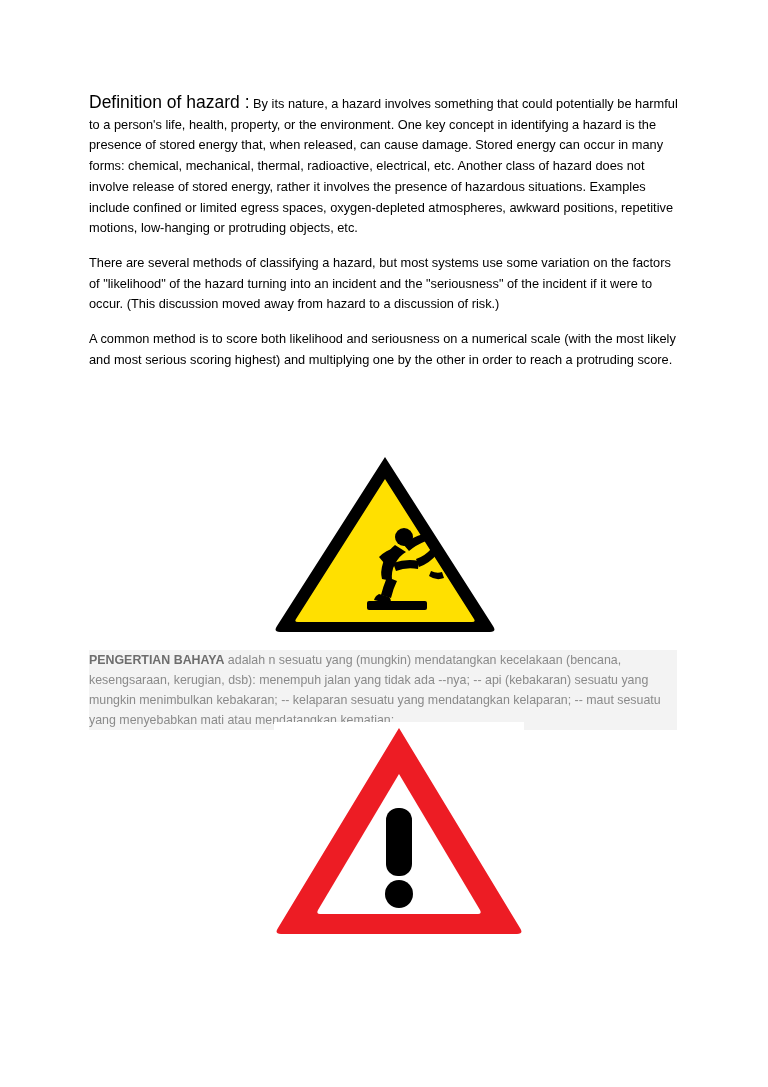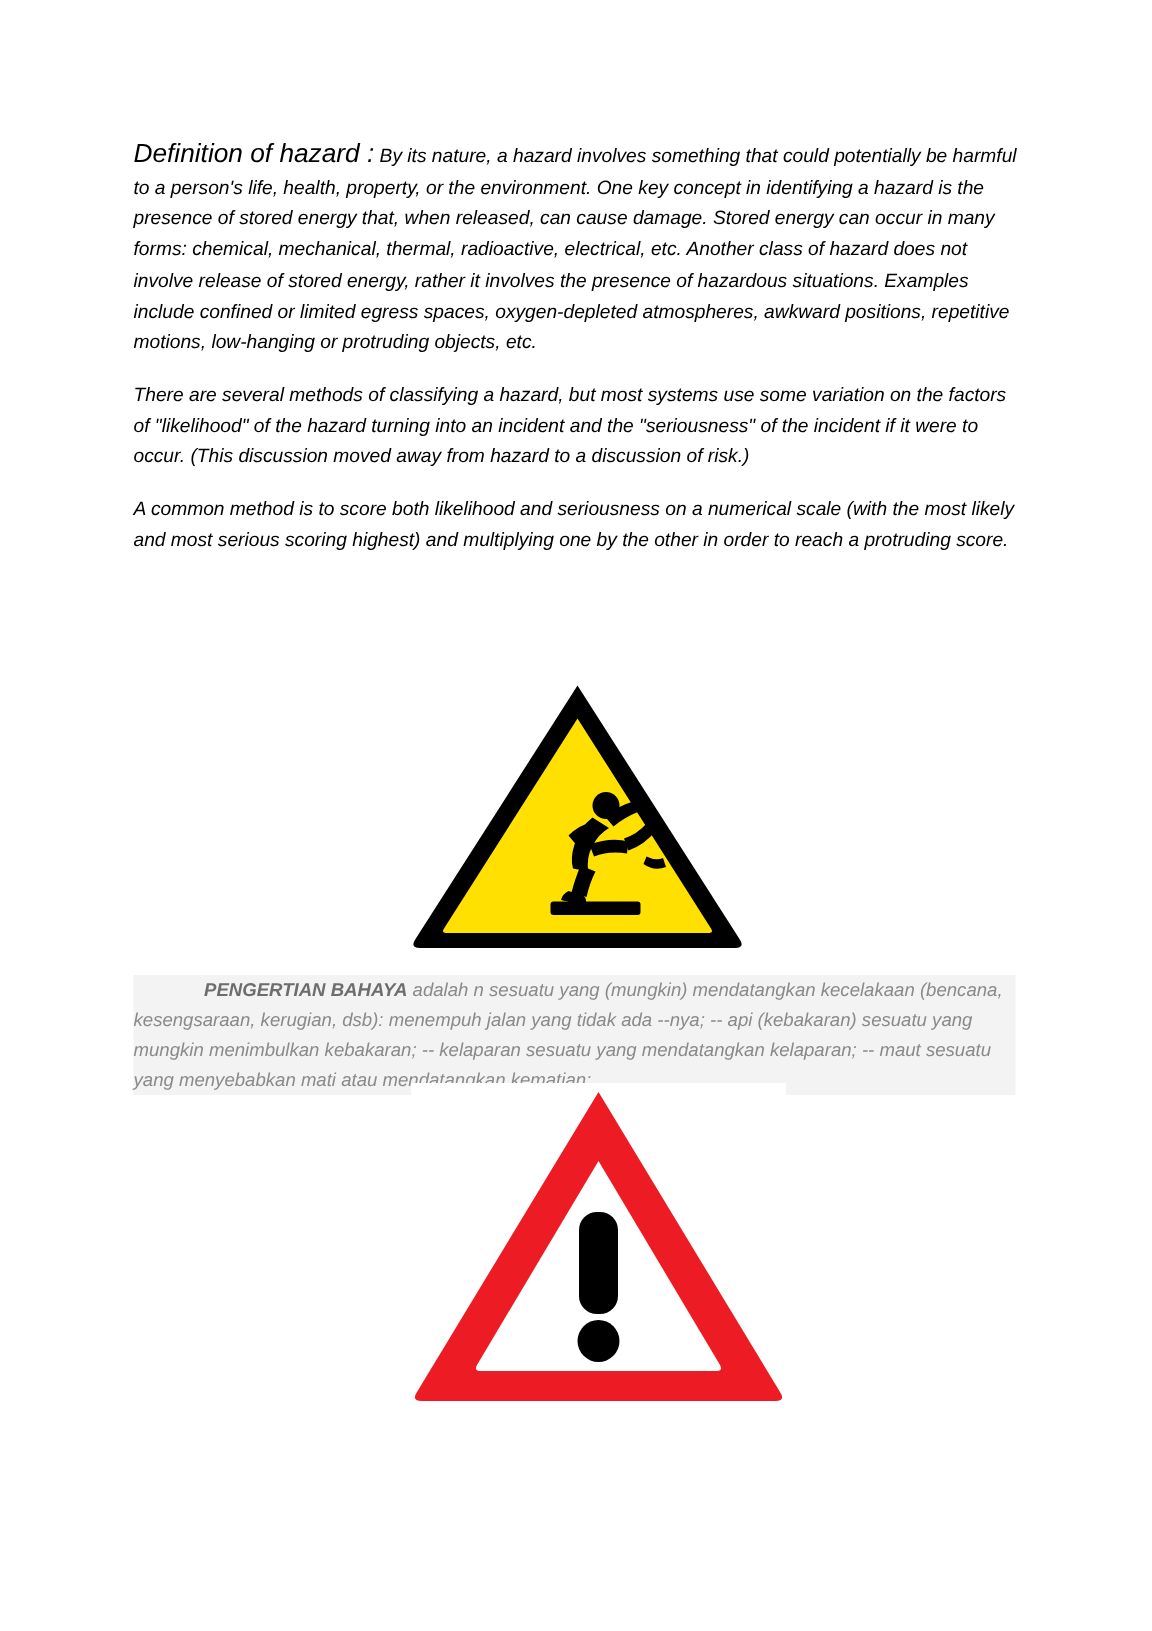--- a/index.html
+++ b/index.html
@@ -13,21 +13,20 @@
     font-family: "Liberation Sans", sans-serif;
     color: #000000;
     overflow: hidden;
   }
   .page {
     position: relative;
     width: 768px;
     height: 1087px;
     background: #ffffff;
     box-sizing: border-box;
-    font-style: italic;
   }
   .content {
     position: absolute;
     left: 89px;
     top: 92px;
     width: 590px;
   }
   .para {
     font-size: 12.8px;
     line-height: 1.62;
@@ -62,21 +61,20 @@
     font-size: 12.4px;
     line-height: 1.62;
     color: #8a8a8a;
     background: #f3f3f3;
     padding: 0;
     margin: 0;
   }
   .caption b {
     color: #6d6d6d;
     font-weight: bold;
-    margin-left: 47px;
   }
   .sign-warn {
     position: absolute;
     left: 185px;
     top: 630px;
     width: 250px;
     height: 215px;
   }
 </style>
 </head>

